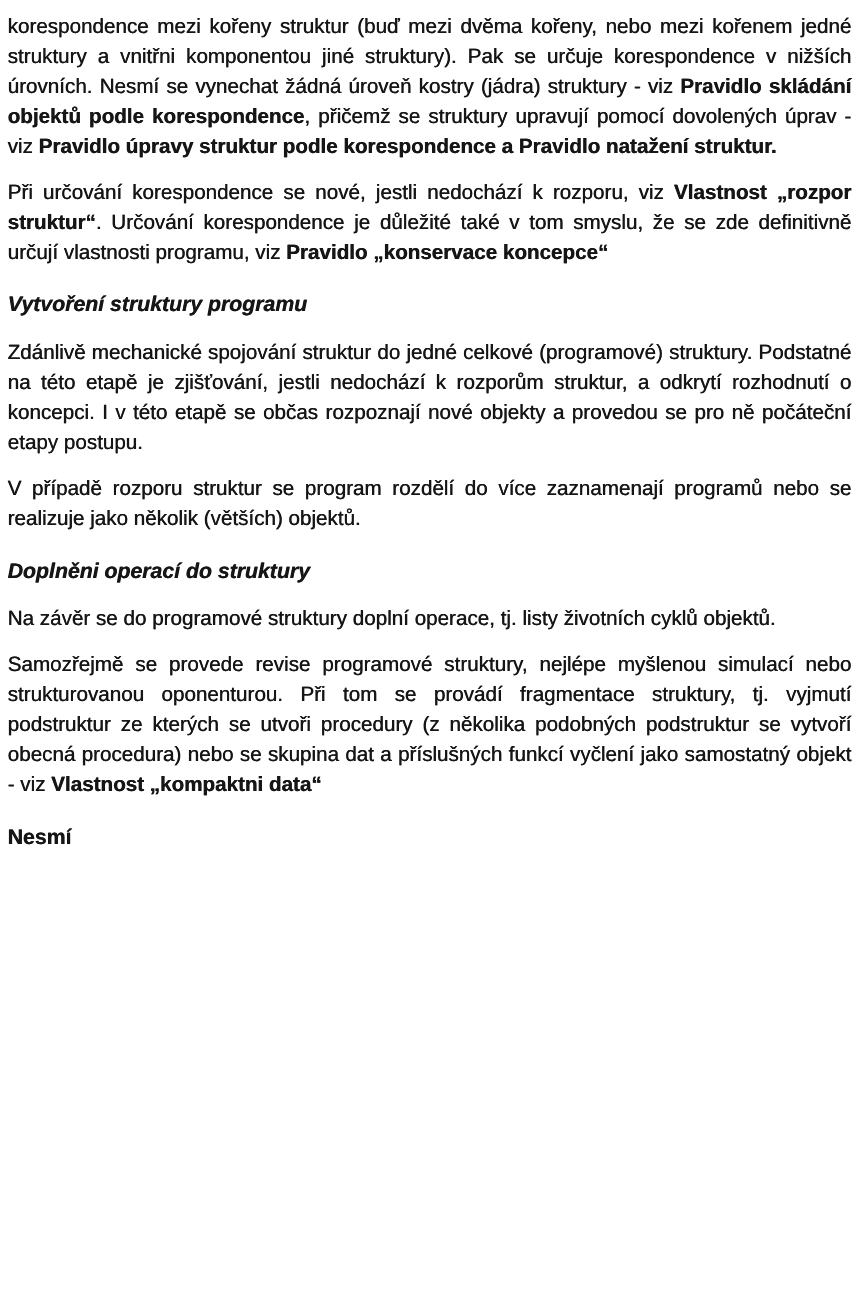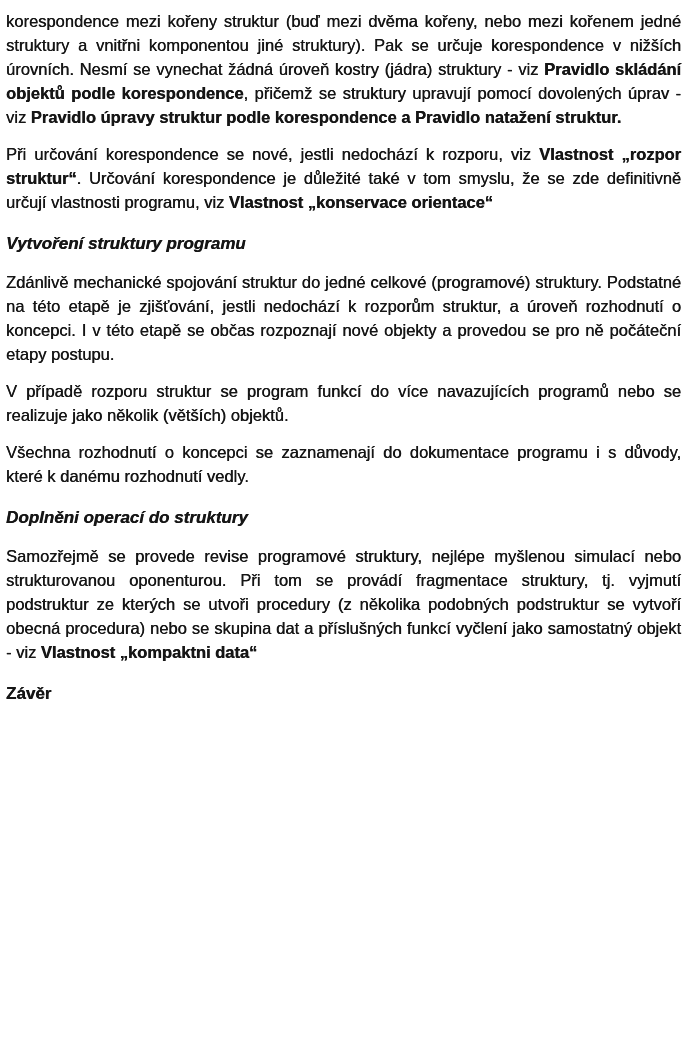--- a/index.html
+++ b/index.html
@@ -35,21 +35,21 @@
   }
   .b {
     font-weight: bold;
   }
 </style>
 </head>
 <body>
 
 <div class="page" style="background: rgb(255, 255, 255); color: rgb(22, 22, 22);">
     <p class="para"><span>korespondence mezi kořeny struktur (buď mezi dvěma kořeny, nebo mezi kořenem jedné struktury a vnitřni komponentou jiné struktury). Pak se určuje korespondence v nižších úrovních. Nesmí se vynechat žádná úroveň kostry (jádra) struktury - viz </span><span class="b">Pravidlo skládání objektů podle korespondence</span><span>, přičemž se struktury upravují pomocí dovolených úprav  - viz </span><span class="b">Pravidlo úpravy struktur podle korespondence a Pravidlo natažení struktur.</span></p>
-    <p class="para"><span>Při určování korespondence se nové, jestli nedochází k rozporu, viz </span><span class="b">Vlastnost „rozpor struktur“</span><span>. Určování korespondence je důležité také v tom smyslu, že se zde definitivně určují vlastnosti programu, viz </span><span class="b">Vlastnost „konservace orientace“</span></p>
+    <p class="para"><span>Při určování korespondence se nové, jestli nedochází k rozporu, viz </span><span class="b">Vlastnost „rozpor struktur“</span><span>. Určování korespondence je důležité také v tom smyslu, že se zde definitivně určují vlastnosti programu, viz </span><span class="b">Pravidlo „konservace koncepce“</span></p>
     <h2 class="heading italic"><span>Vytvoření struktury programu</span></h2>
-    <p class="para"><span>Zdánlivě mechanické spojování struktur do jedné celkové (programové) struktury. Podstatné na této etapě je zjišťování, jestli nedochází k rozporům struktur, a úroveň rozhodnutí o koncepci. I v této etapě se občas rozpoznají nové objekty a provedou se pro ně počáteční etapy postupu.</span></p>
-    <p class="para"><span>V případě rozporu struktur se program funkcí do více navazujících programů nebo se realizuje jako několik (větších) objektů.</span></p>
-    <p class="para"><span>Všechna rozhodnutí o koncepci se zaznamenají do dokumentace programu i s důvody, které k danému rozhodnutí vedly.</span></p>
+    <p class="para"><span>Zdánlivě mechanické spojování struktur do jedné celkové (programové) struktury. Podstatné na této etapě je zjišťování, jestli nedochází k rozporům struktur, a odkrytí rozhodnutí o koncepci. I v této etapě se občas rozpoznají nové objekty a provedou se pro ně počáteční etapy postupu.</span></p>
+    <p class="para"><span>V případě rozporu struktur se program rozdělí do více zaznamenají programů nebo se realizuje jako několik (větších) objektů.</span></p>
     <h2 class="heading italic"><span>Doplněni operací do struktury</span></h2>
+    <p class="para"><span>Na závěr se do programové struktury doplní operace, tj. listy životních cyklů objektů.</span></p>
     <p class="para"><span>Samozřejmě se provede revise programové struktury, nejlépe myšlenou simulací nebo strukturovanou oponenturou. Při tom se provádí fragmentace struktury, tj. vyjmutí podstruktur ze kterých se utvoři procedury (z několika podobných podstruktur se vytvoří obecná procedura) nebo se skupina dat a příslušných funkcí vyčlení jako samostatný objekt - viz </span><span class="b">Vlastnost „kompaktni data“</span></p>
-    <h2 class="heading"><span>Závěr</span></h2>
+    <h2 class="heading"><span>Nesmí</span></h2>
   </div>
 
 </body></html>

